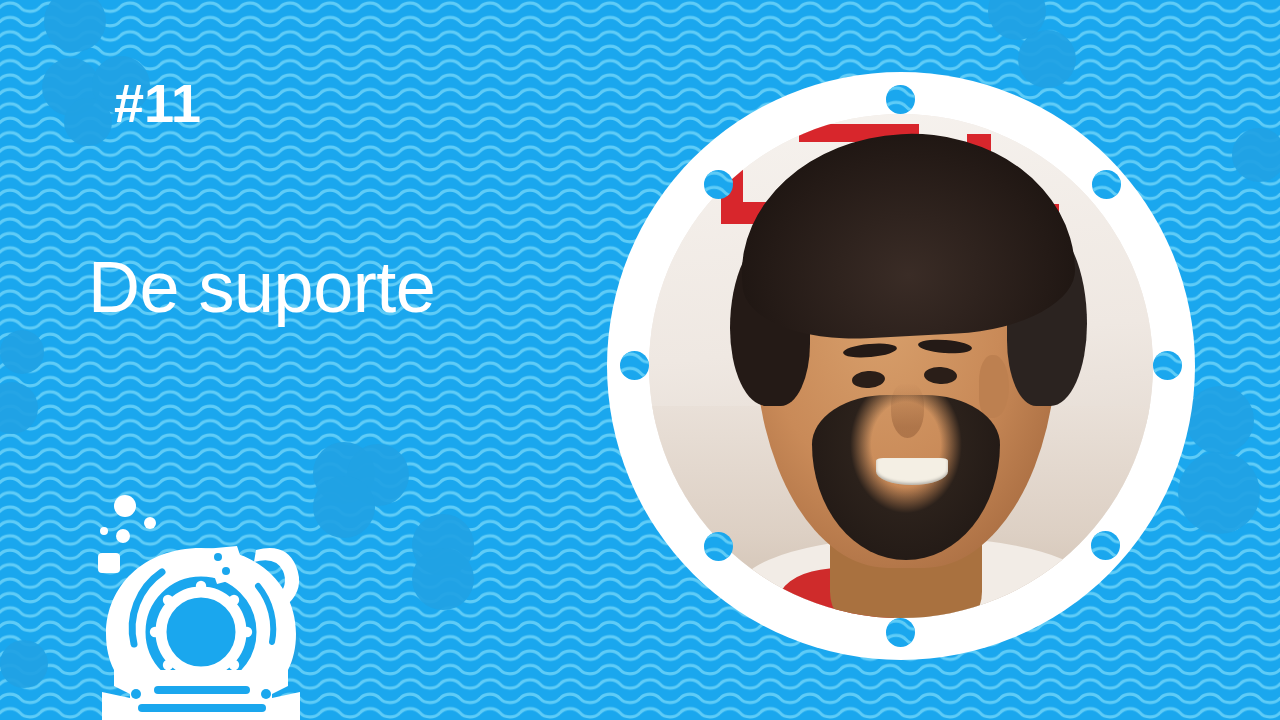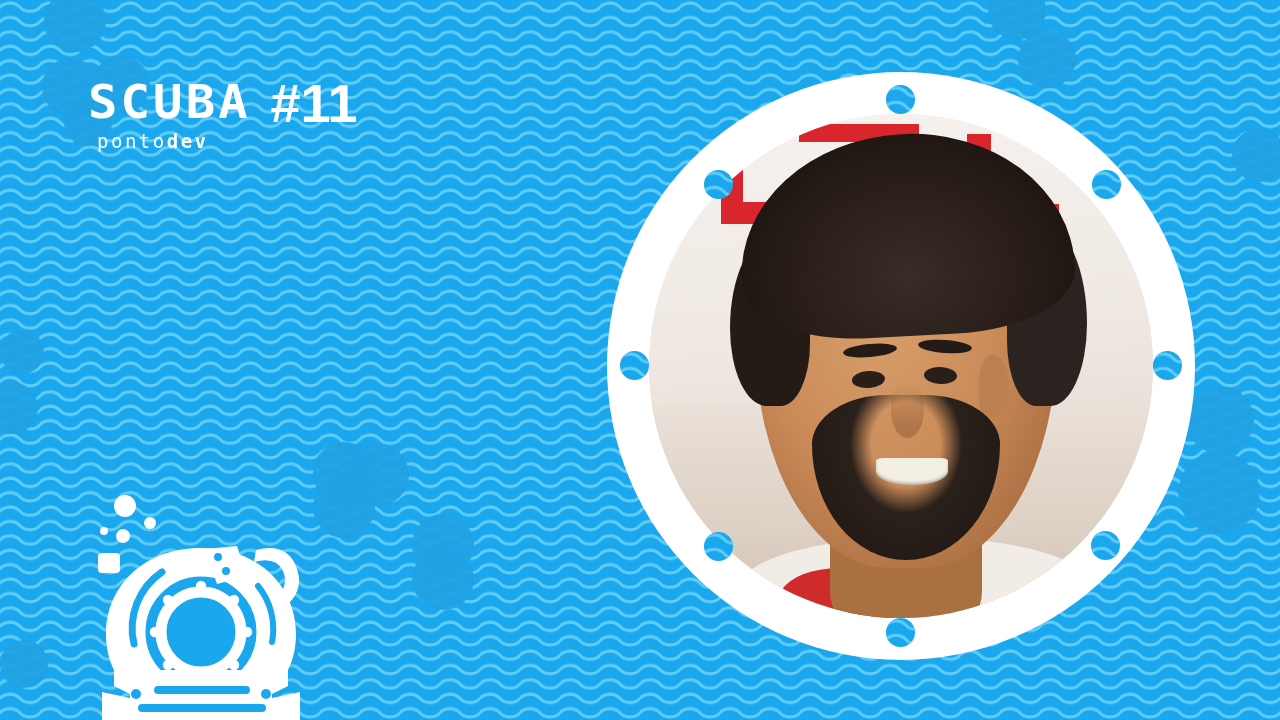--- a/index.html
+++ b/index.html
@@ -326,28 +326,25 @@
     <div class="bubble" style="left:988px; top:-18px; width:58px;  height:58px;"></div>
     <div class="bubble" style="left:1018px;top:30px;  width:58px;  height:58px;"></div>
 
     <div class="bubble" style="left:1186px;top:386px; width:68px;  height:68px;"></div>
     <div class="bubble" style="left:1178px;top:452px; width:82px;  height:82px;"></div>
 
     <div class="bubble" style="left:1232px;top:128px; width:54px;  height:54px;"></div>
   </div>
 
   <div class="brand">
-    <div class="brand-block">
-      <span class="brand-word">SCUBA</span>
-      <span class="brand-sub"><span class="ponto">ponto</span><span class="dev">dev</span></span>
-    </div>
     <span class="brand-num">#11</span>
   </div>
 
   <div class="headline">
+    <span class="ln">De suporte</span>
   </div>
 
   <div class="helmet">
     <svg viewBox="0 0 250 234" aria-hidden="true">
       <g fill="#ffffff">
 
         <circle cx="49" cy="20" r="11"></circle>
         <circle cx="74" cy="37" r="6"></circle>
         <circle cx="47" cy="50" r="7"></circle>
         <circle cx="28" cy="45" r="4"></circle>

